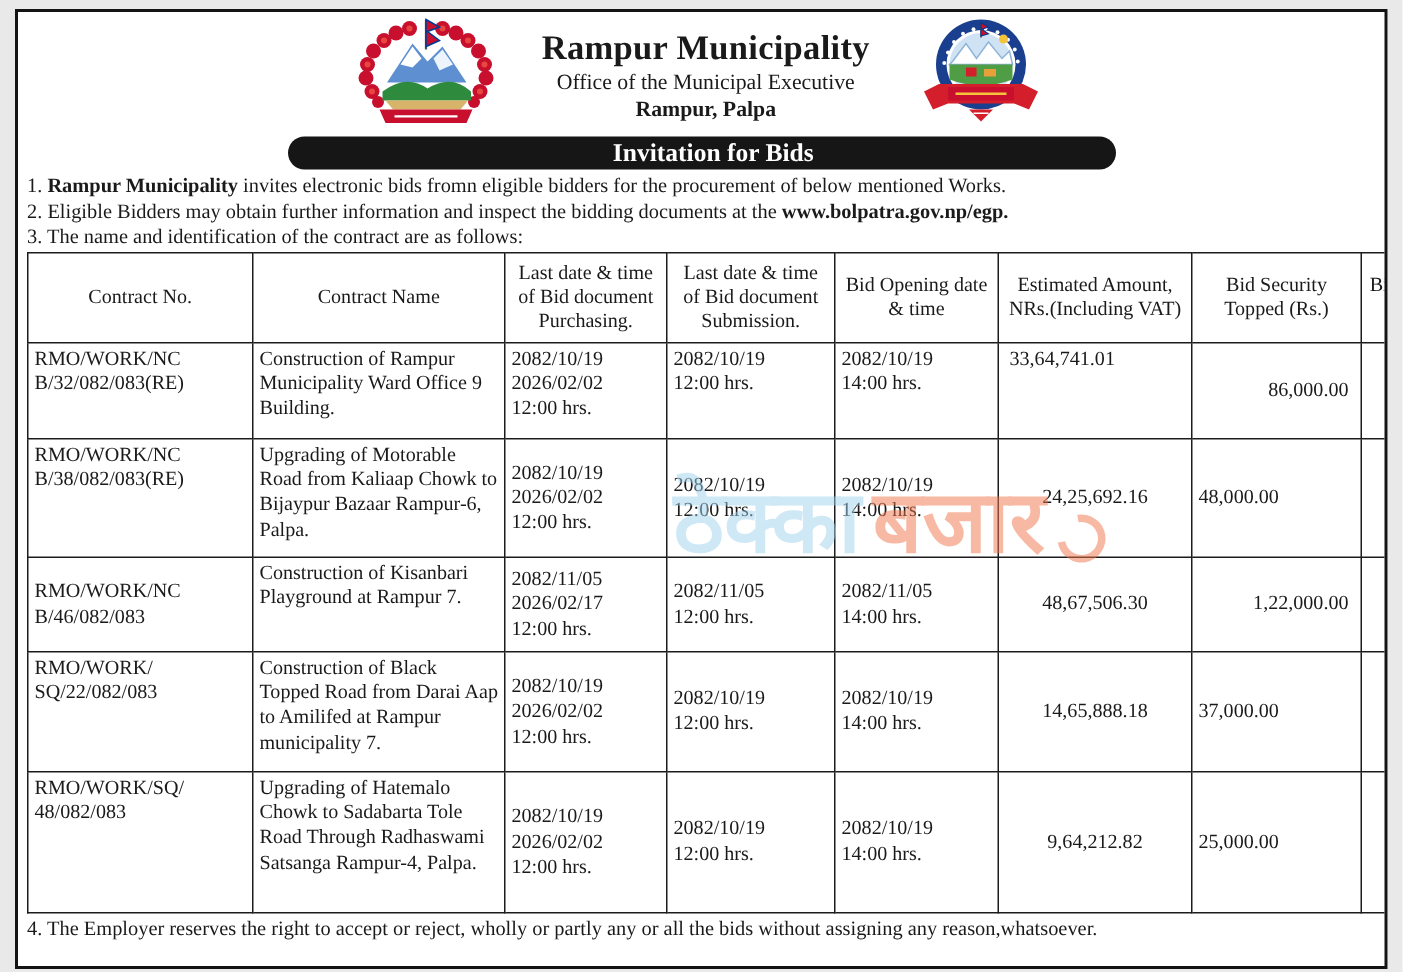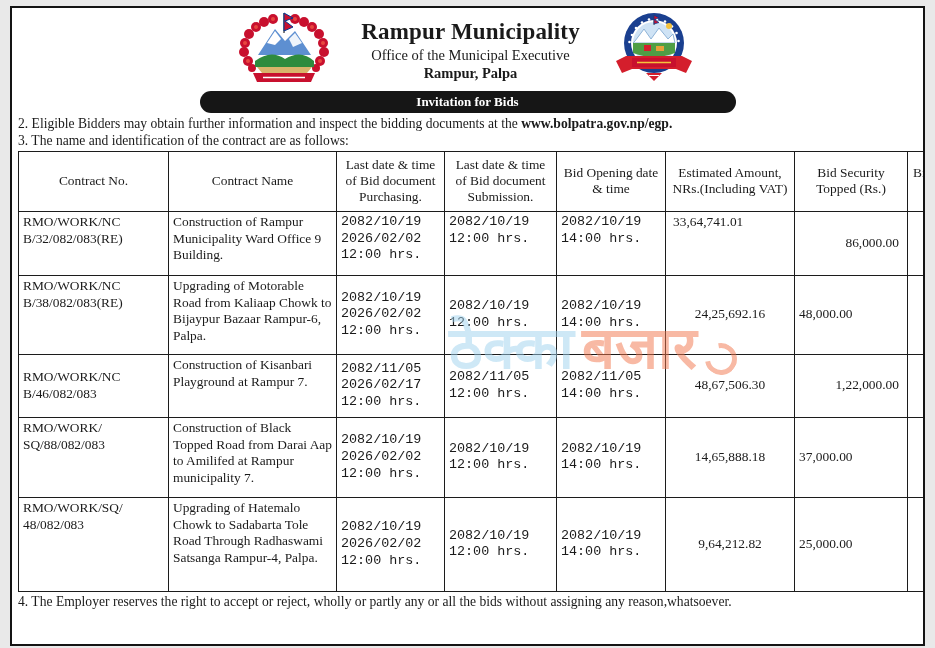--- a/index.html
+++ b/index.html
@@ -26,22 +26,22 @@
   }
   .logo{flex:0 0 auto;}
   .title-block{text-align:center;line-height:1.15;}
   .muni-title{font-size:23px;font-weight:bold;letter-spacing:.2px;}
   .muni-office{font-size:14.5px;margin-top:2px;}
   .muni-place{font-size:14.5px;font-weight:bold;margin-top:1px;}
   .banner{
     width:536px;margin:2px auto 0 auto;
     background:#161616;color:#ffffff;
     border-radius:11px;
-    text-align:center;font-size:13px;font-weight:bold;
-    height:22px;line-height:22px;
+    text-align:center;font-size:17px;font-weight:bold;
+    height:22px;line-height:22px;padding-left:16px;
   }
   .pubdate{text-align:center;font-size:14px;margin-top:2px;}
   .pubdate b{font-weight:bold;}
   
   .notes{font-size:13.6px;line-height:1.17;margin-top:3px;}
   .notes .note{margin:0 0 1px 0;}
   
   table.bids{
     border-collapse:collapse;table-layout:fixed;
     width:903px;margin:2px auto 0 auto;
@@ -54,21 +54,21 @@
   }
   table.bids th{
     font-weight:normal;text-align:center;vertical-align:middle;
     line-height:1.22;
   }
   thead tr{height:60px;}
   th:nth-child(n+3){vertical-align:top;}
   th:nth-child(8){word-break:break-all;}
   td{vertical-align:middle;white-space:pre-line;line-height:1.25;}
   td.c-no,td.c-name{vertical-align:top;text-align:left;}
-  td.c-date{text-align:left;padding-left:7px;font-family:Liberation Mono, monospace;}
+  td.c-date{text-align:left;padding-left:7px;}
   td.c-est{text-align:center;}
   td.c-sec{text-align:left;padding-left:9px;}
   td.c-fee{text-align:right;padding-right:7px;}
   tbody tr:nth-child(1){height:64px;}
   tbody tr:nth-child(2){height:79px;}
   tbody tr:nth-child(3){height:63px;}
   tbody tr:nth-child(4){height:80px;}
   tbody tr:nth-child(5){height:94px;}
   tbody tr:nth-child(1) td{vertical-align:top;}
   tbody tr:nth-child(1) td.c-sec,
@@ -191,20 +191,21 @@
             <line x1="43" y1="66.5" x2="53" y2="66.5"></line>
           </g>
       </svg>
     </div>
   </div>
 
   <div class="banner">Invitation for Bids</div>
 
 
   <div class="notes">
+    <div class="note"><span>1. </span><b>Rampur Municipality</b><span> invites electronic bids fromn eligible bidders for the procurement of below mentioned Works.</span></div>
     <div class="note"><span>2. Eligible Bidders may obtain further information and inspect the bidding documents at the </span><b>www.bolpatra.gov.np/egp.</b></div>
     <div class="note">3. The name and identification of the contract are as follows:</div>
   </div>
 
   <table class="bids">
     <thead>
       <tr>
           <th style="width: 141px;">Contract No.</th>
           <th style="width: 159px;">Contract Name</th>
           <th style="width: 99px; margin-left: 27px;">Last date &amp; time of Bid document Purchasing.</th>
@@ -256,21 +257,21 @@
           <td class="c-date">2082/11/05
 12:00 hrs.</td>
           <td class="c-date">2082/11/05
 14:00 hrs.</td>
           <td class="c-est">48,67,506.30</td>
           <td class="c-sec">1,22,000.00</td>
           <td class="c-fee">3000.00</td>
         </tr>
         <tr>
           <td class="c-no">RMO/WORK/
-SQ/88/082/083</td>
+SQ/22/082/083</td>
           <td class="c-name">Construction of Black Topped Road from Darai Aap to Amilifed at Rampur municipality 7.</td>
           <td class="c-date">2082/10/19
 2026/02/02
 12:00 hrs.</td>
           <td class="c-date">2082/10/19
 12:00 hrs.</td>
           <td class="c-date">2082/10/19
 14:00 hrs.</td>
           <td class="c-est">14,65,888.18</td>
           <td class="c-sec">37,000.00</td>

